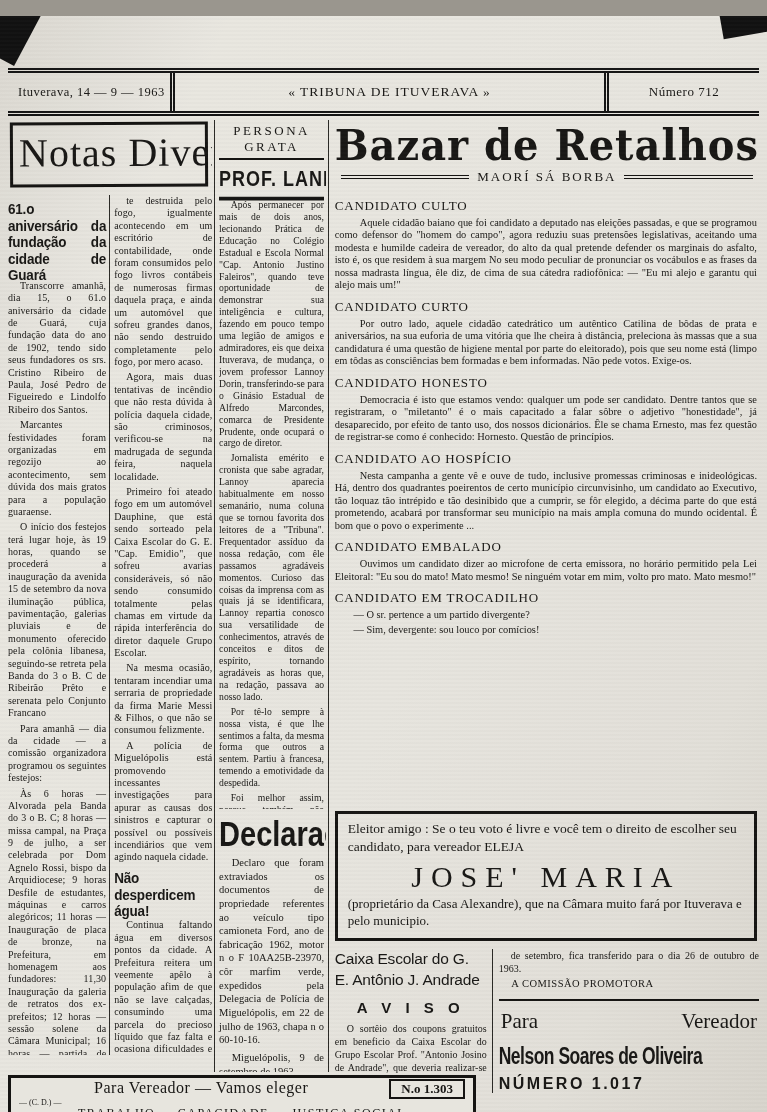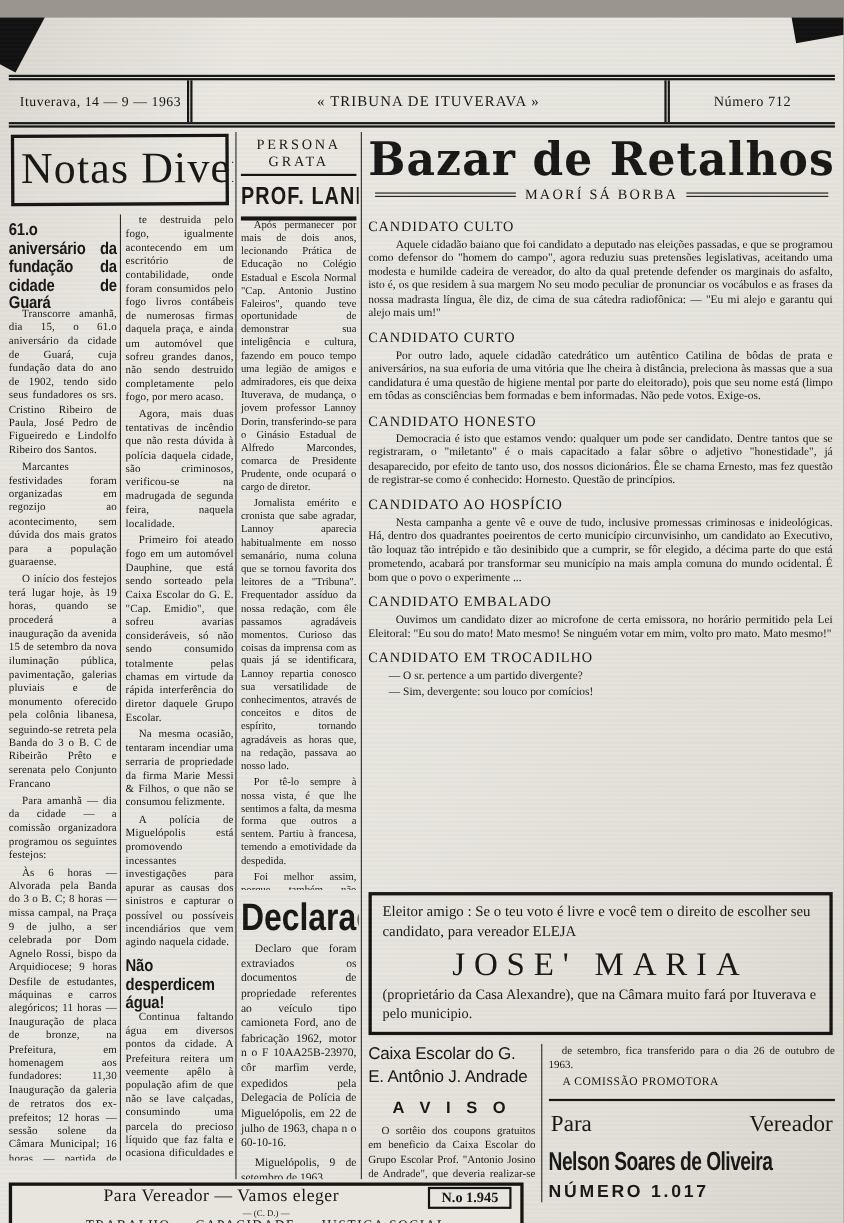--- a/index.html
+++ b/index.html
@@ -87,21 +87,21 @@
 
   
   .alceu-banner{position:absolute;left:8px;top:1059px;width:446px;height:47px;border:3px solid #151412;
         background:inherit;padding:1px 8px;z-index:3;background:#e7e5de;}
   .alceu-row1{display:flex;align-items:flex-start;justify-content:space-between;}
   .alceu-l1{font-size:16px;font-weight:500;letter-spacing:.5px;flex:1;text-align:center;}
   .numero-box{border:2px solid #151412;font-size:13px;font-weight:700;padding:0 10px;margin-left:6px;
         font-family:"Liberation Serif",serif;}
   .alceu-name{font-size:21px;font-weight:700;text-align:center;letter-spacing:2px;line-height:.95;
         font-family:"DejaVu Serif",serif;margin-top:-2px;white-space:nowrap;}
-  .alceu-cd{font-size:8px;text-align:center;line-height:1;}
+  .alceu-cd{font-size:8px;line-height:1;}
   .alceu-slogan{font-size:12px;text-align:center;letter-spacing:1.5px;line-height:1;}
 </style>
 </head>
 <body>
 
 <div class="page">
   <div class="scan-corner tl"></div>
   <div class="scan-corner tr"></div>
 
   <header class="masthead-bar">
@@ -237,18 +237,18 @@
             <div class="nelson-number">NÚMERO 1.017</div>
           </div>
         </div>
       </div>
     </section>
   </div>
 
   <div class="alceu-banner">
     <div class="alceu-row1">
       <span class="alceu-l1">Para Vereador  —  Vamos eleger</span>
-      <span class="numero-box">N.o 1.945</span>
+      <span class="numero-box">N.o 1.303</span>
     </div>
     <div class="alceu-cd">— (C. D.) —</div>
     <div class="alceu-slogan">TRABALHO   —   CAPACIDADE   —   JUSTIÇA   SOCIAL</div>
   </div>
 </div>
 
 </body></html>

